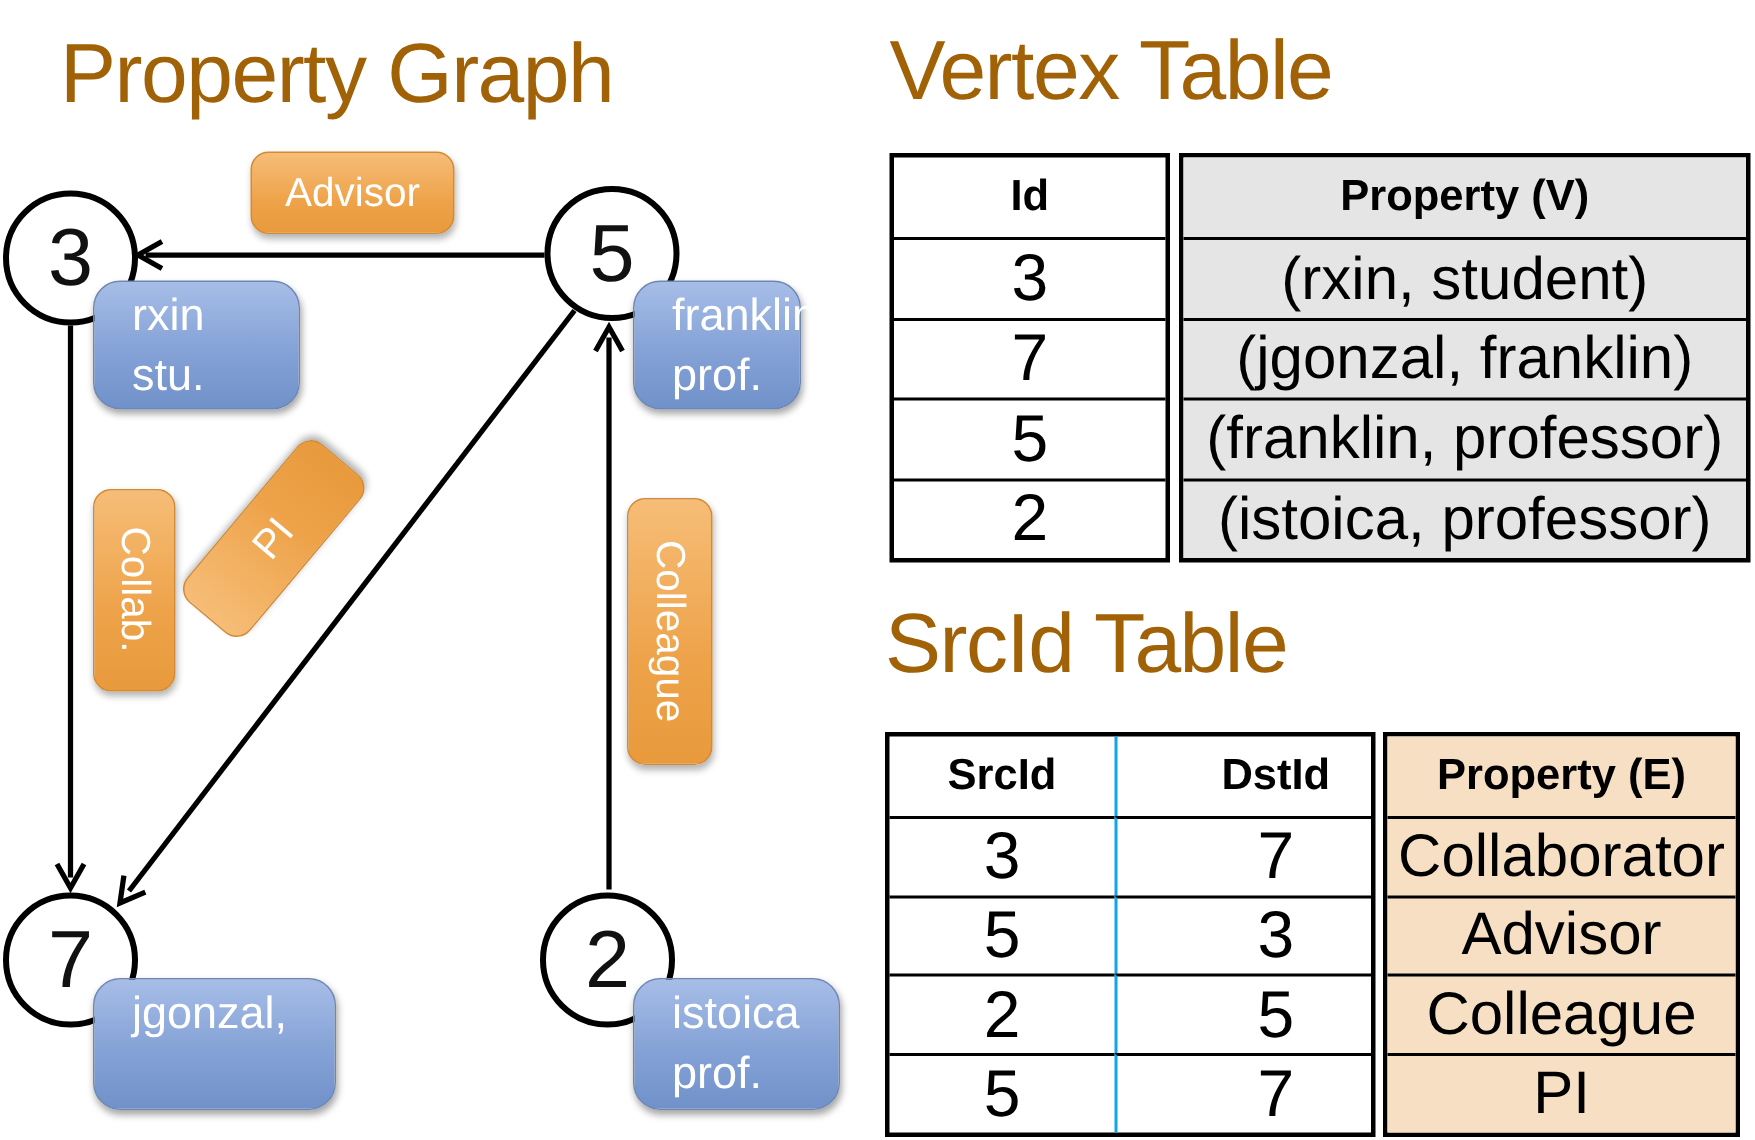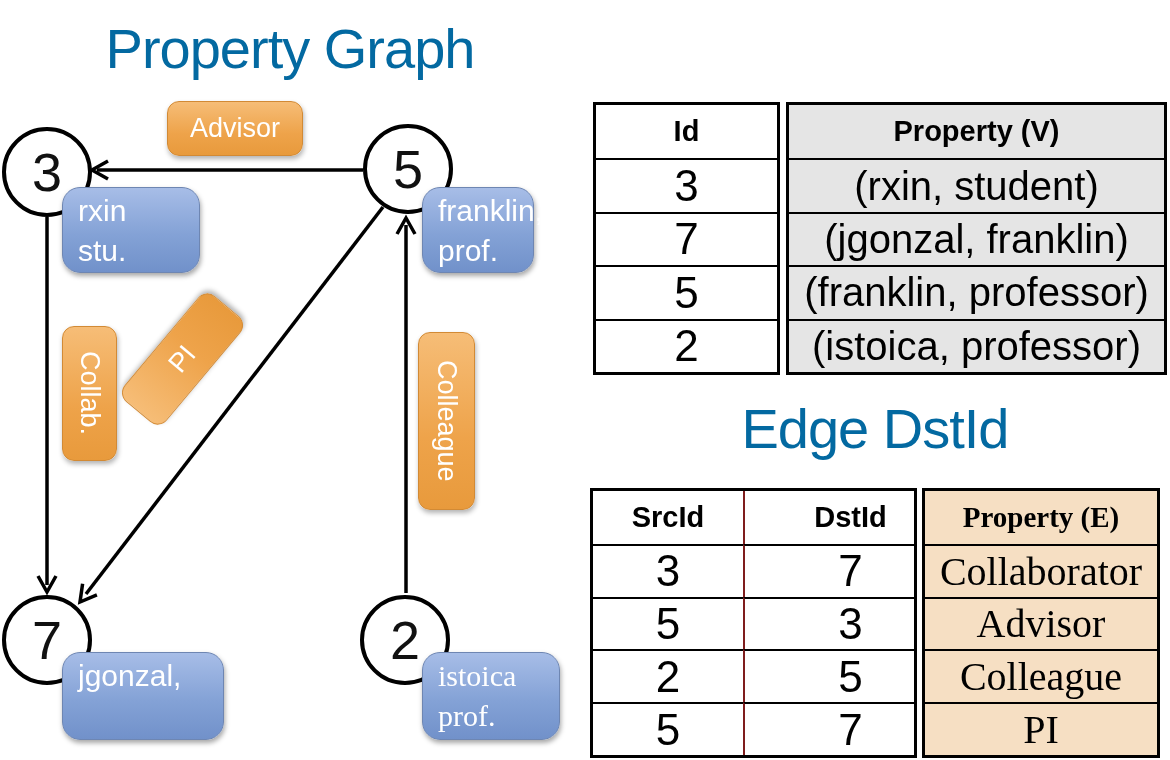--- a/index.html
+++ b/index.html
@@ -1,39 +1,39 @@
 <!DOCTYPE html>
 <html><head>
 <meta charset="utf-8">
 <style>
   html,body{margin:0;padding:0;background:#fff;}
   #canvas{
     position:relative;width:1170px;height:760px;background:#fff;overflow:hidden;
     font-family:"Liberation Sans","DejaVu Sans",sans-serif;color:#000;
   }
   .title{
-    position:absolute;text-align:center;font-size:56px;font-weight:300;
-    letter-spacing:-1px;color:#0369a1;white-space:nowrap;
+    position:absolute;text-align:left;font-size:56px;font-weight:300;
+    letter-spacing:-1px;color:#a16207;white-space:nowrap;
   }
   #graph-title{left:40px;top:16px;width:500px;}
   #vertex-title{left:593px;top:14px;width:574px;}
   #edge-title{left:590px;top:396px;width:570px;}
 
   
   #graph-svg{position:absolute;left:0;top:0;z-index:1;}
   .vertex-circle{
     position:absolute;width:90px;height:90px;border:4px solid #000;border-radius:50%;
     background:#fff;z-index:2;display:flex;align-items:center;justify-content:center;
     font-size:54px;font-weight:300;color:#111;box-sizing:border-box;
   }
   .node-label{
     position:absolute;z-index:3;border-radius:18px;
     background:linear-gradient(180deg,#a7bde7 0%,#84a2d6 55%,#7191ca 100%);
     border:1px solid #6e86b2;box-shadow:1px 3px 5px rgba(0,0,0,0.35);
-    color:#fff;font-size:30px;line-height:40px;padding:3px 0 0 15px;box-sizing:border-box;
+    color:#fff;font-size:30px;line-height:40px;padding:3px 0 0 25px;box-sizing:border-box;
   }
   .edge-label{
     position:absolute;z-index:4;border-radius:12px;
     background:linear-gradient(180deg,#f6bd77 0%,#eea34a 60%,#e89a3c 100%);
     border:1px solid #d28a35;box-shadow:1px 3px 5px rgba(0,0,0,0.3);
     color:#fff;font-size:27px;display:flex;align-items:center;justify-content:center;
     box-sizing:border-box;
   }
   .edge-label.vertical{writing-mode:vertical-rl;}
 
@@ -44,36 +44,37 @@
     box-sizing:border-box;background:#fff;
   }
   .cell{
     display:flex;align-items:center;justify-content:center;
     font-size:40px;font-weight:300;border-top:2px solid #000;white-space:nowrap;
   }
   .cell.num{font-size:44px;}
   .cell.first{border-top:none;}
   .cell.hdr{font-size:29px;font-weight:bold;}
   .blue-col .cell{background:#e5e5e5;}
-  .tan-col .cell{background:#f6dfc3;font-family:Liberation Serif, serif;}
+  .tan-col .cell{background:#f6dfc3;}
   #vertex-table{left:593px;top:102px;width:574px;height:273px;}
   #vertex-table .id-col{width:187px;margin-right:6px;}
   #vertex-table .blue-col{flex:1;}
   #edge-table{left:590px;top:488px;width:570px;height:270px;}
   #edge-table .srcdst{width:327px;margin-right:5px;grid-template-columns:150px 1fr;text-align:center;}
-  #edge-table .srcdst .cell.dst{border-left:2px solid #7f1d1d;padding-left:42px;}
+  #edge-table .srcdst .cell.dst{border-left:2px solid #0ea5e9;padding-left:42px;}
   #edge-table .tan-col{flex:1;}
 </style>
 </head>
 <body>
 
 <div id="canvas">
 
   <div class="title" id="graph-title">Property Graph</div>
-  <div class="title" id="edge-title">Edge DstId</div>
+  <div class="title" id="vertex-title">Vertex Table</div>
+  <div class="title" id="edge-title">SrcId Table</div>
 
   <svg id="graph-svg" width="585" height="760" viewBox="0 0 585 760">
     <g stroke="#000" stroke-width="3.5" fill="none">
       <line x1="363" y1="170" x2="97" y2="170"></line>
       <polyline points="108,161 92,170 108,179"></polyline>
     </g>
     <g stroke="#000" stroke-width="3.5" fill="none">
       <line x1="47" y1="217" x2="47" y2="585"></line>
       <polyline points="38,576 47,592 56,576"></polyline>
     </g>
@@ -104,21 +105,21 @@
     <div>rxin</div>
     <div>stu.</div>
   </div>
   <div class="node-label" style="left:422px;top:187px;width:112px;height:86px;">
     <div>franklin,</div>
     <div>prof.</div>
   </div>
   <div class="node-label" style="left:62px;top:652px;width:162px;height:88px;">
     <div>jgonzal,</div>
   </div>
-  <div class="node-label" style="left:422px;top:652px;width:138px;height:88px;font-family:Liberation Serif, serif;">
+  <div class="node-label" style="left:422px;top:652px;width:138px;height:88px;">
     <div>istoica</div>
     <div>prof.</div>
   </div>
 
   <div class="edge-label" style="left:167px;top:101px;width:136px;height:55px;">Advisor</div>
   <div class="edge-label vertical" style="left:62px;top:326px;width:55px;height:135px;">Collab.</div>
   <div class="edge-label vertical" style="left:155px;top:290px;width:55px;height:138px;transform:rotate(-140deg);">PI</div>
   <div class="edge-label vertical" style="left:418px;top:332px;width:57px;height:178px;">Colleague</div>
 
   <div class="tbl" id="vertex-table">

